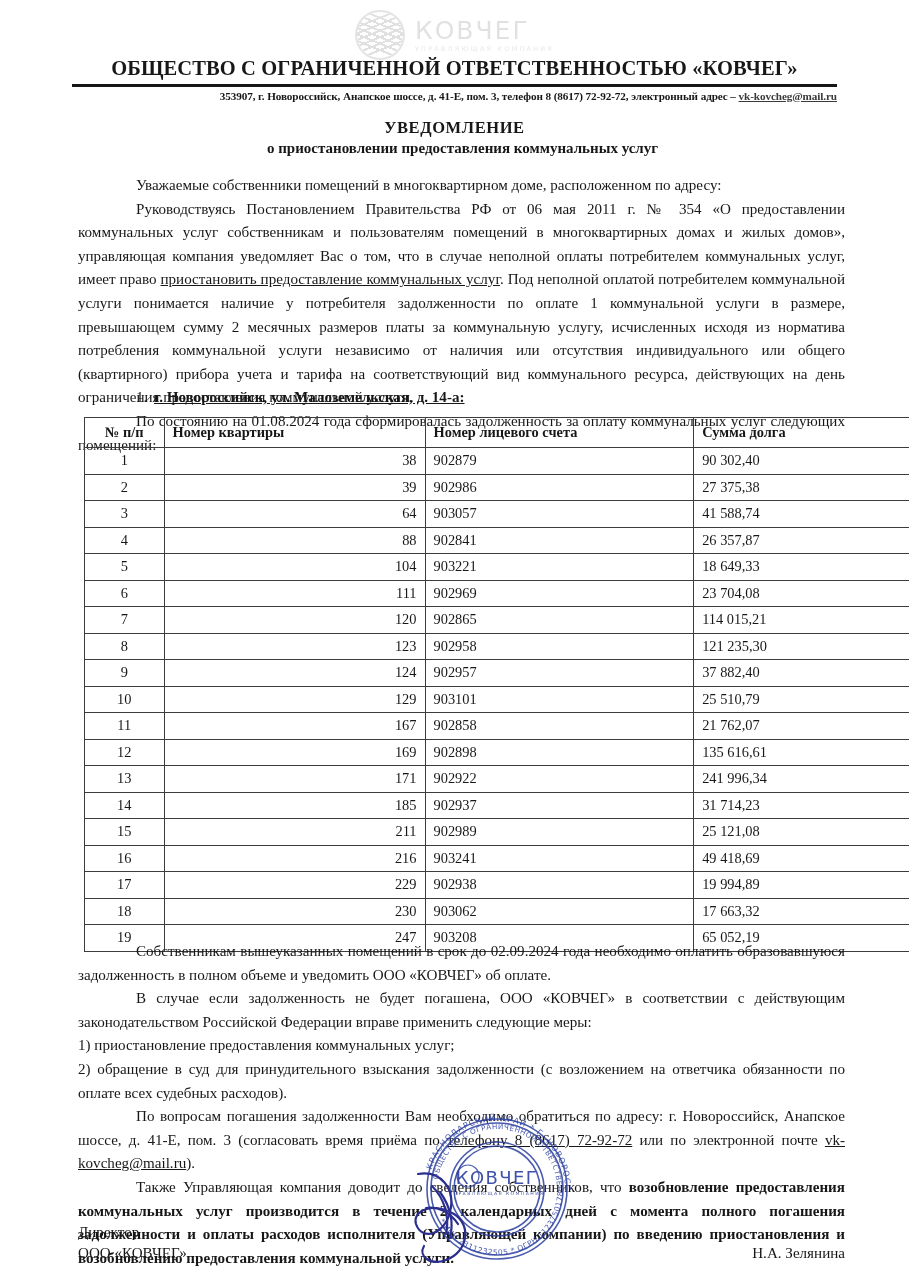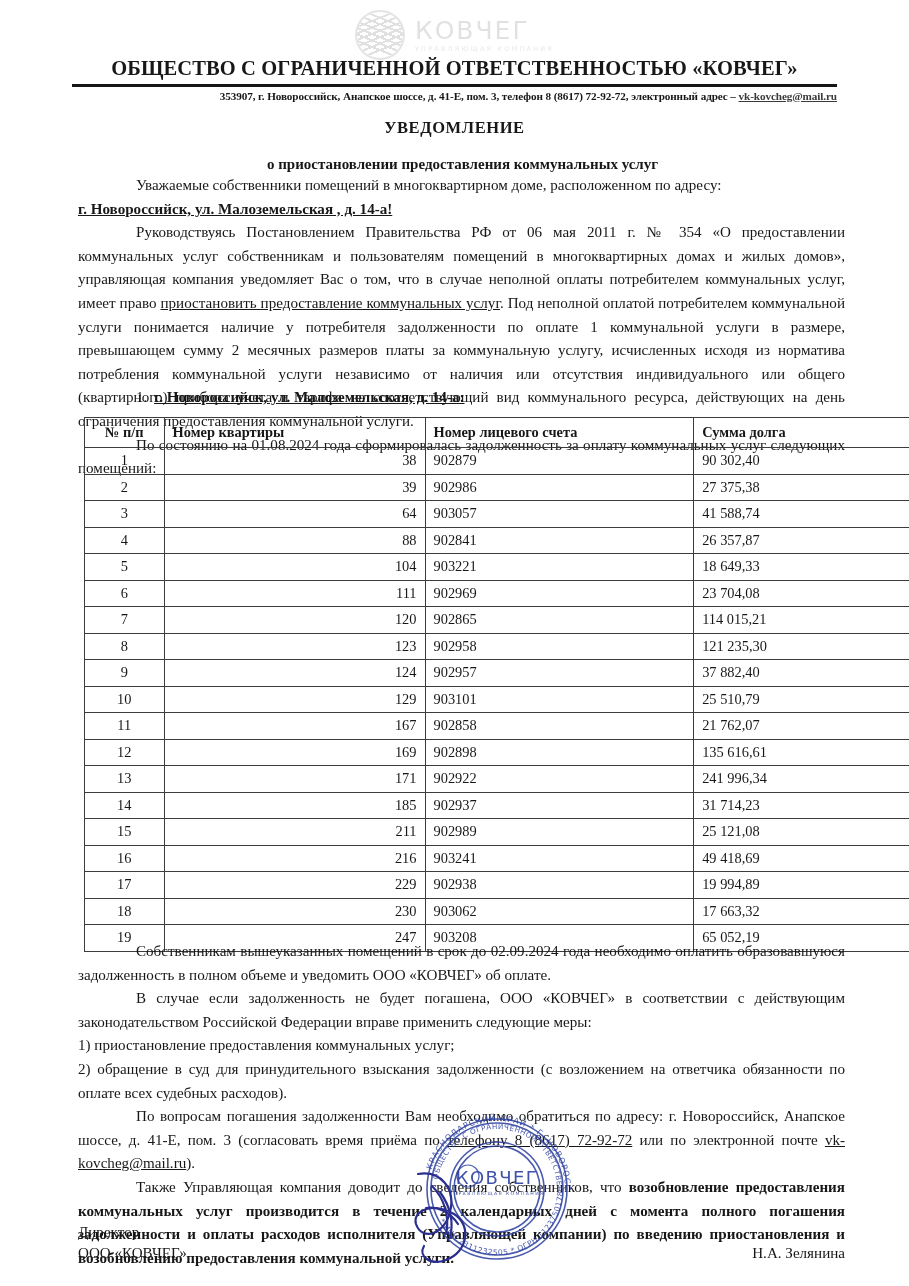--- a/index.html
+++ b/index.html
@@ -127,21 +127,21 @@
     top: 118px;
     left: 0;
     right: 0;
     text-align: center;
     font-size: 16.5px;
     font-weight: bold;
     letter-spacing: 0.6px;
   }
   .doc-subtitle {
     position: absolute;
-    top: 156px;
+    top: 140px;
     left: 0;
     right: 0;
     text-align: center;
     font-size: 15px;
     font-weight: bold;
     margin-left: 16px;
   }
 
   
   .body-block {
@@ -282,21 +282,20 @@
 
   <div class="company-name">ОБЩЕСТВО С ОГРАНИЧЕННОЙ ОТВЕТСТВЕННОСТЬЮ «КОВЧЕГ»</div>
   <div class="rule"></div>
   <div class="company-address"><span>353907, г. Новороссийск, Анапское шоссе, д. 41-Е, пом. 3, телефон 8 (8617) 72-92-72, электронный адрес – </span><span class="mail">vk-kovcheg@mail.ru</span></div>
 
   <div class="doc-title">УВЕДОМЛЕНИЕ</div>
   <div class="doc-subtitle">о приостановлении предоставления коммунальных услуг</div>
 
   <div class="body-block" id="intro-block">
     <p class="para">Уважаемые собственники помещений в многоквартирном доме, расположенном по адресу:</p>
-    <p class="addr-line">г. Новороссийск, ул. Малоземельская , д. 14-а!</p>
     <p class="para"><span>Руководствуясь Постановлением Правительства РФ от 06 мая 2011 г. № 354 «О предоставлении коммунальных услуг собственникам и пользователям помещений в многоквартирных домах и жилых домов», управляющая компания уведомляет Вас о том, что в случае неполной оплаты потребителем коммунальных услуг, имеет право </span><span class="u">приостановить предоставление коммунальных услуг</span><span>. Под неполной оплатой потребителем коммунальной услуги понимается наличие у потребителя задолженности по оплате 1 коммунальной услуги в размере, превышающем сумму 2 месячных размеров платы за коммунальную услугу, исчисленных исходя из норматива потребления коммунальной услуги независимо от наличия или отсутствия индивидуального или общего (квартирного) прибора учета и тарифа на соответствующий вид коммунального ресурса, действующих на день ограничения предоставления коммунальной услуги.</span></p>
     <p class="para">По состоянию на 01.08.2024 года сформировалась задолженность за оплату коммунальных услуг следующих помещений:</p>
   </div>
 
   <div class="list-item-1">
     <span class="num">1.</span><span class="txt">г. Новороссийск, ул. Малоземельская, д. 14-а:</span>
   </div>
 
   <table class="debt-table">
     <colgroup>

